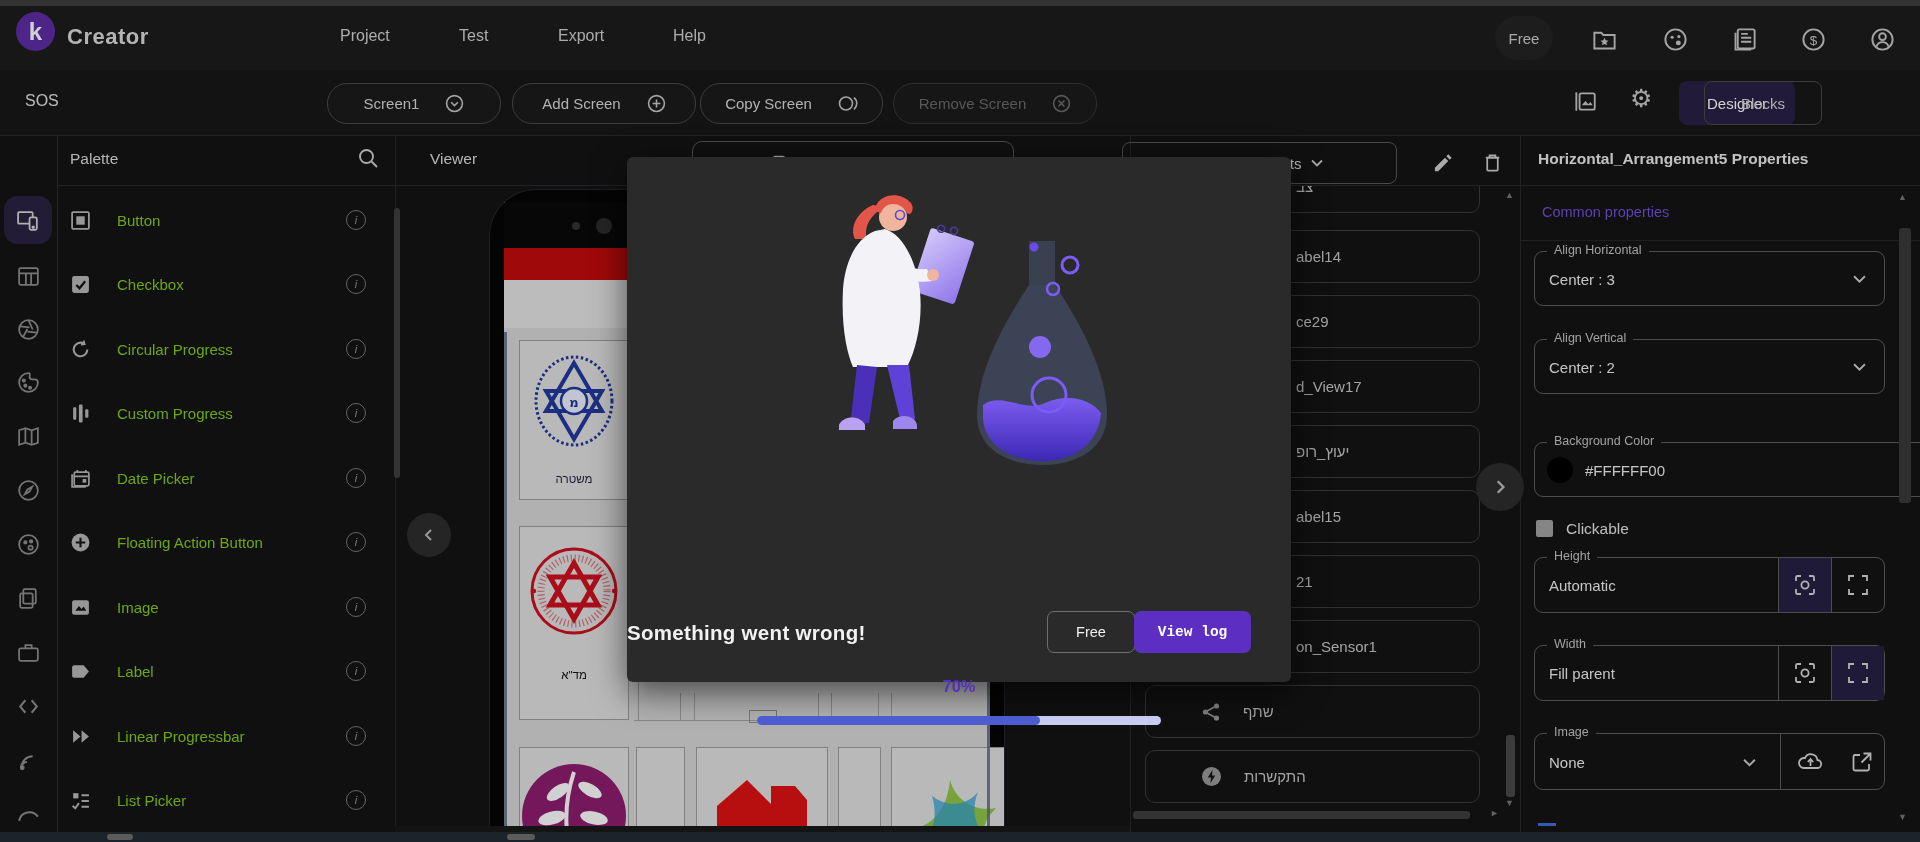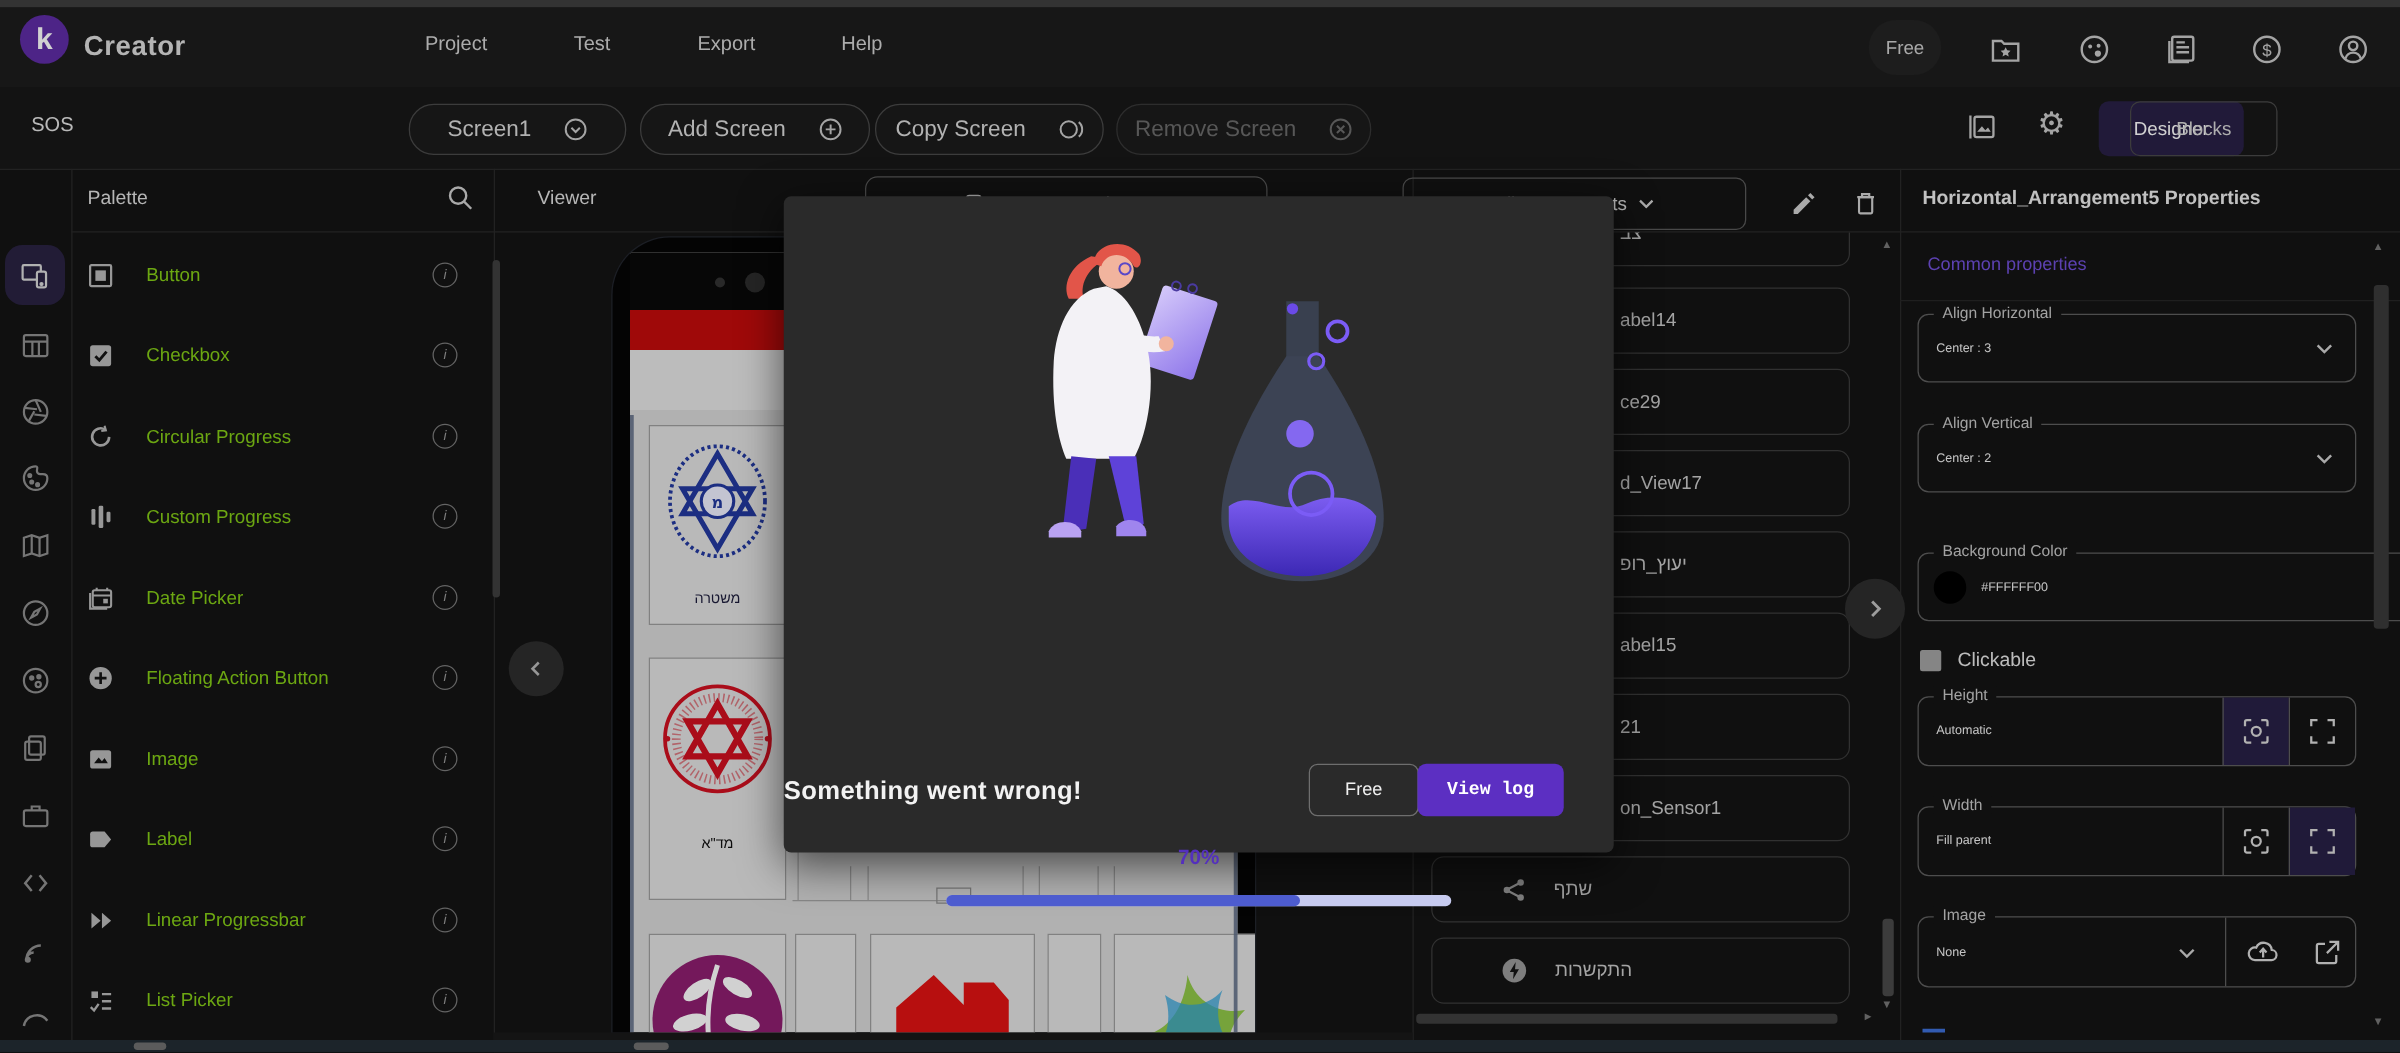--- a/index.html
+++ b/index.html
@@ -15,21 +15,21 @@
   .logo{left:16px;top:12px;width:39px;height:39px;border-radius:50%;background:#5e2ca5;
         display:flex;align-items:center;justify-content:center;color:#fff;font-weight:bold;font-size:24px;}
   .brand{left:67px;top:24px;font-size:22px;font-weight:bold;color:#dcdcdc;letter-spacing:.5px;}
   .menu-item{top:27px;font-size:16px;color:#d2d2d2;cursor:default;}
   .pill{left:1495px;top:16px;width:58px;height:44px;border-radius:22px;background:#242424;
         display:flex;align-items:center;justify-content:center;font-size:15px;color:#cfcfcf;}
   .tb-icon{top:26px;color:#c9c9c9;}
   .toolbar{left:0;top:70px;width:1920px;height:65px;background:#181818;}
   .projname{left:25px;top:92px;font-size:16px;color:#e2e2e2;}
   .tbtn{height:41px;border:1px solid #4a4a4a;border-radius:20px;display:flex;align-items:center;
-        justify-content:center;gap:26px;font-size:18px;color:#d9d9d9;background:#1c1c1c;box-sizing:border-box;}
+        justify-content:center;gap:26px;font-size:15px;color:#d9d9d9;background:#1c1c1c;box-sizing:border-box;}
   .tbtn.disabled{color:#6b6b6b;border-color:#383838;}
   .viewtab{height:44px;border-radius:8px;display:flex;align-items:center;justify-content:center;font-size:15px;}
   .viewtab.active{background:#292046;color:#ffffff;}
   .viewtab.idle{border:1px solid #4a4a4a;color:#d6d6d6;box-sizing:border-box;}
   
   .vline{width:1px;background:#2a2a2a;}
   .hline{height:1px;background:#2a2a2a;}
   .panel-title{font-size:15.5px;color:#dedede;}
   
   .railpill{left:4px;top:196px;width:48px;height:48px;border-radius:14px;background:#2a2342;}
@@ -70,21 +70,21 @@
   .trow.iconed{padding-left:55px;gap:22px;}
   .hdrbox{left:1122px;top:142px;width:275px;height:42px;border:1px solid #5a5a5a;border-radius:8px;
           display:flex;align-items:center;justify-content:center;gap:10px;font-size:15px;color:#e0e0e0;box-sizing:border-box;}
   .circbtn{width:48px;height:48px;border-radius:50%;background:#2e2e2e;display:flex;align-items:center;
            justify-content:center;z-index:8;}
   
   .props-title{left:1538px;top:150px;width:370px;font-size:15.5px;font-weight:600;color:#ececec;}
   .sectionlink{left:1542px;top:204px;font-size:14.5px;color:#7150d8;}
   .fieldset{border:1px solid #5f5f5f;border-radius:9px;box-sizing:border-box;}
   .legend{position:absolute;top:-9px;left:12px;background:#141414;padding:0 7px;font-size:12.5px;color:#c6c6c6;white-space:nowrap;}
-  .fval{position:absolute;left:14px;top:50%;transform:translateY(-50%);font-size:10px;color:#f0f0f0;}
+  .fval{position:absolute;left:14px;top:50%;transform:translateY(-50%);font-size:15px;color:#f0f0f0;}
   .fchev{position:absolute;right:18px;top:50%;transform:translateY(-50%);color:#cfcfcf;}
   .sqbtn{position:absolute;top:0;width:53px;height:100%;border-left:1px solid #5f5f5f;display:flex;
          align-items:center;justify-content:center;color:#d8d8d8;box-sizing:border-box;}
   .sqbtn.on{background:#282046;}
   .chk{left:1536px;top:520px;width:17px;height:17px;background:#a3a3a3;border-radius:2px;}
   .tri{font-size:9px;color:#777;}
   .footer-strip{left:0;top:832px;width:1920px;height:10px;background:#232d34;z-index:6;}
 </style>
 </head>
 <body>

